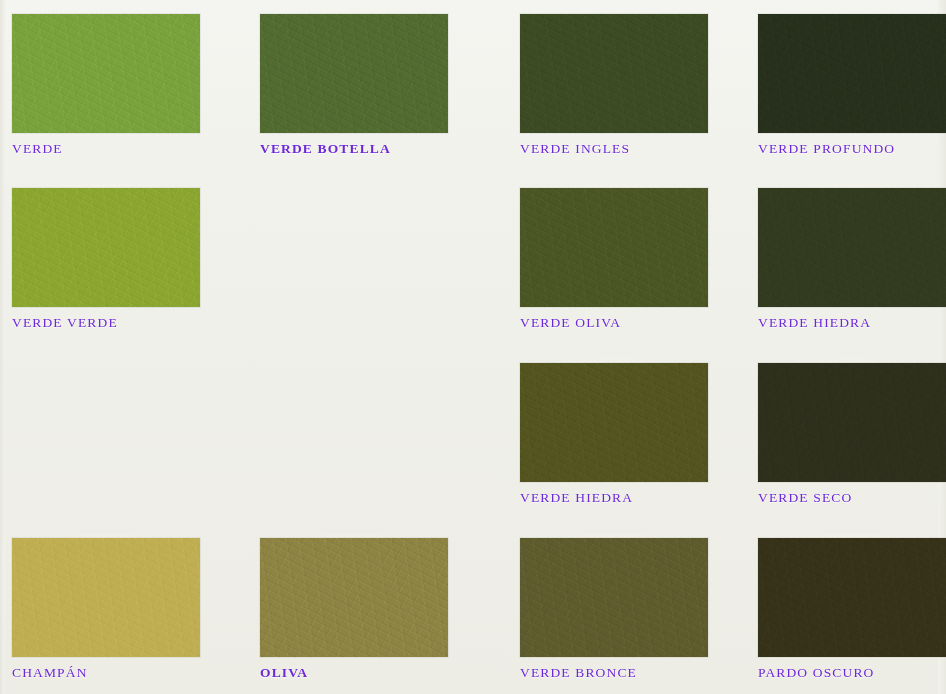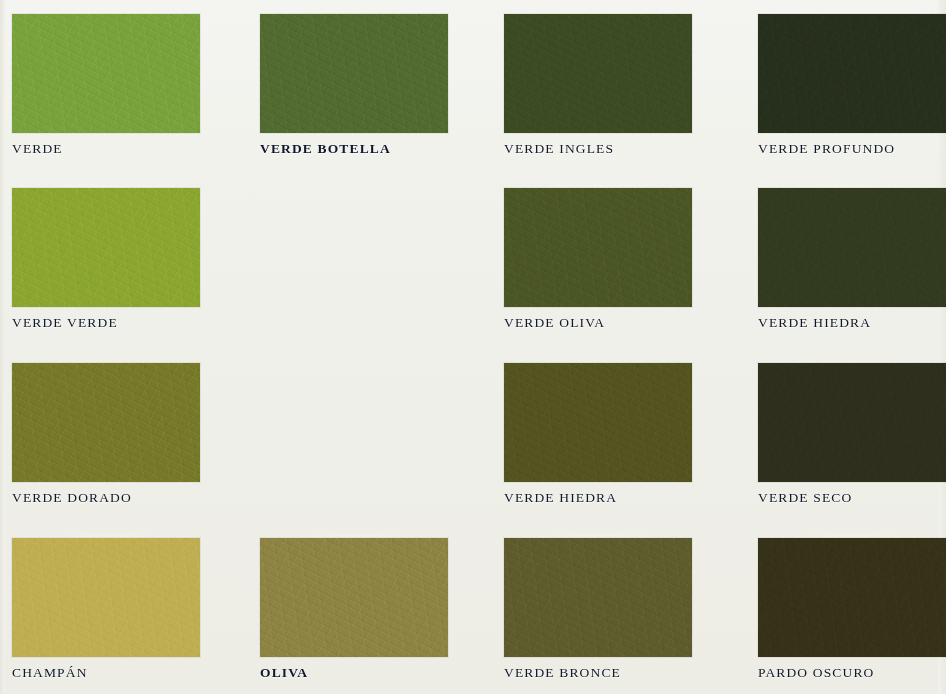--- a/index.html
+++ b/index.html
@@ -83,28 +83,28 @@
     background: radial-gradient(ellipse at 50% 45%, rgba(255,255,230,0.55) 0%, rgba(255,255,230,0.0) 72%);
     pointer-events: none;
   }
   .label {
     position: absolute;
     left: 10px;
     top: 137px;
     font-family: "Liberation Serif", serif;
     font-size: 13.5px;
     letter-spacing: 1.15px;
-    color: #0f172a;
+    color: #6d28d9;
     white-space: nowrap;
     text-shadow: 0 1px 0 rgba(255,255,255,0.7);
   }
   
   .col0 { left: 2px; }
   .col1 { left: 250px; font-weight: bold; }
-  .col2 { left: 494px; }
+  .col2 { left: 510px; }
   .col3 { left: 748px; }
   
   .row0 { top: 4px; }
   .row1 { top: 178px; }
   .row2 { top: 353px; }
   .row3 { top: 528px; }
 </style>
 </head>
 <body>
 
@@ -141,25 +141,20 @@
       <div class="cell col2 row1">
         <div class="swatch-glow"></div>
         <div class="swatch" style="background-color: rgb(75, 86, 37);"></div>
         <div class="label">VERDE OLIVA</div>
       </div>
       <div class="cell col3 row1">
         <div class="swatch-glow"></div>
         <div class="swatch" style="background-color: rgb(50, 58, 31);"></div>
         <div class="label">VERDE HIEDRA</div>
       </div>
-      <div class="cell col0 row2">
-        <div class="swatch-glow"></div>
-        <div class="swatch" style="background-color: rgb(119, 121, 42);"></div>
-        <div class="label">VERDE DORADO</div>
-      </div>
       <div class="cell col2 row2">
         <div class="swatch-glow"></div>
         <div class="swatch" style="background-color: rgb(83, 84, 31);"></div>
         <div class="label">VERDE HIEDRA</div>
       </div>
       <div class="cell col3 row2">
         <div class="swatch-glow"></div>
         <div class="swatch" style="background-color: rgb(46, 47, 28);"></div>
         <div class="label">VERDE SECO</div>
       </div>

